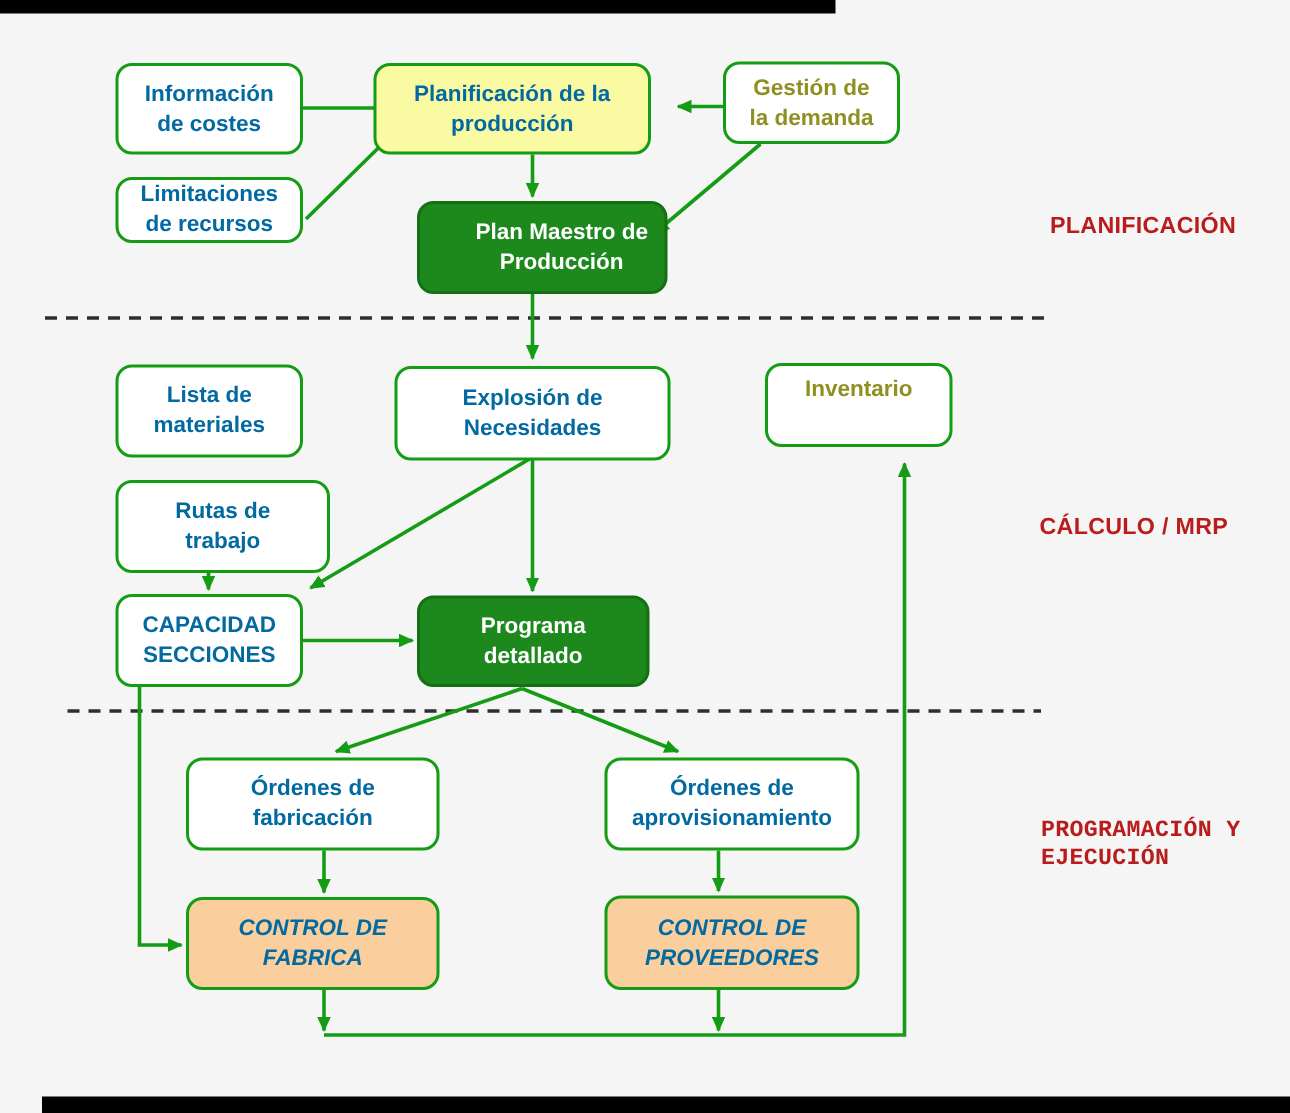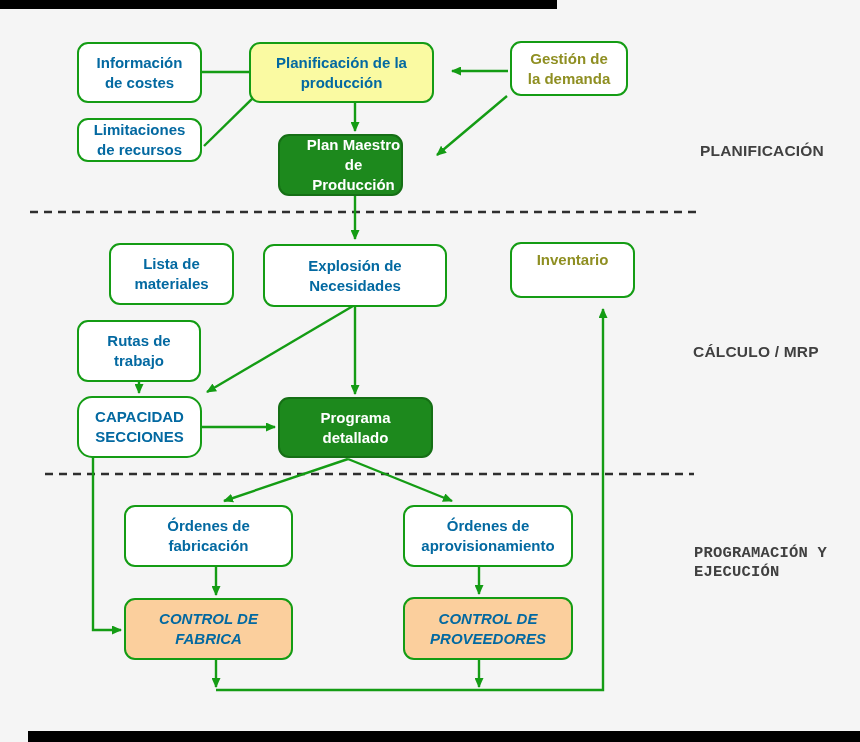--- a/index.html
+++ b/index.html
@@ -27,38 +27,38 @@
     color:#0369a1;
     font-weight:bold;font-size:15px;line-height:1.32;
     white-space:pre-line;
   }
   .node.yellow{background:#fafaa2;}
   .node.green{background:#1d891d;border-color:#156f15;color:#ffffff;}
   .node.orange{background:#fbcf9d;font-style:italic;}
   .node.olive{color:#8f8f22;}
   .section-label{
     position:absolute;z-index:2;
-    color:#404040;font-weight:bold;font-size:15.5px;line-height:1.25;
+    color:#b91c1c;font-weight:bold;font-size:15.5px;line-height:1.25;
     white-space:pre-line;letter-spacing:0.2px;
   }
   .blackbar{position:absolute;z-index:3;background:#000000;}
   #bar-top{left:0;top:0;width:557px;height:9px;}
   #bar-bottom{left:28px;top:731px;width:832px;height:11px;}
 
   
   #n-informacion{left:77px;top:42px;width:125px;height:61px;}
   #n-limitaciones{left:77px;top:118px;width:125px;height:44px;}
   #n-planificacion{left:249px;top:42px;width:185px;height:61px;}
-  #n-gestion{left:510px;top:41px;width:118px;height:55px;}
-  #n-planmaestro{left:278px;top:134px;width:125px;height:62px;padding-left:26px;}
-  #n-lista{left:77px;top:243px;width:125px;height:62px;margin-left:32px;}
+  #n-gestion{left:482px;top:41px;width:118px;height:55px;}
+  #n-planmaestro{left:278px;top:134px;width:167px;height:62px;padding-left:26px;}
+  #n-lista{left:77px;top:243px;width:125px;height:62px;}
   #n-explosion{left:263px;top:244px;width:184px;height:63px;}
   #n-inventario{left:510px;top:242px;width:125px;height:56px;padding-bottom:20px;}
-  #n-rutas{left:77px;top:320px;width:124px;height:62px;}
-  #n-capacidad{left:77px;top:396px;width:125px;height:62px;border-radius:15px;}
+  #n-rutas{left:77px;top:320px;width:143px;height:62px;}
+  #n-capacidad{left:77px;top:396px;width:125px;height:62px;}
   #n-programa{left:278px;top:397px;width:155px;height:61px;}
   #n-ordenesfab{left:124px;top:505px;width:169px;height:62px;}
   #n-ordenesaprov{left:403px;top:505px;width:170px;height:62px;}
   #n-controlfab{left:124px;top:598px;width:169px;height:62px;}
   #n-controlprov{left:403px;top:597px;width:170px;height:63px;}
 
   #lbl-planificacion{left:700px;top:141px;}
   #lbl-calculo{left:693px;top:342px;}
   #lbl-programacion{left:694px;top:544px;font-family:Liberation Mono, monospace;}
 </style>

